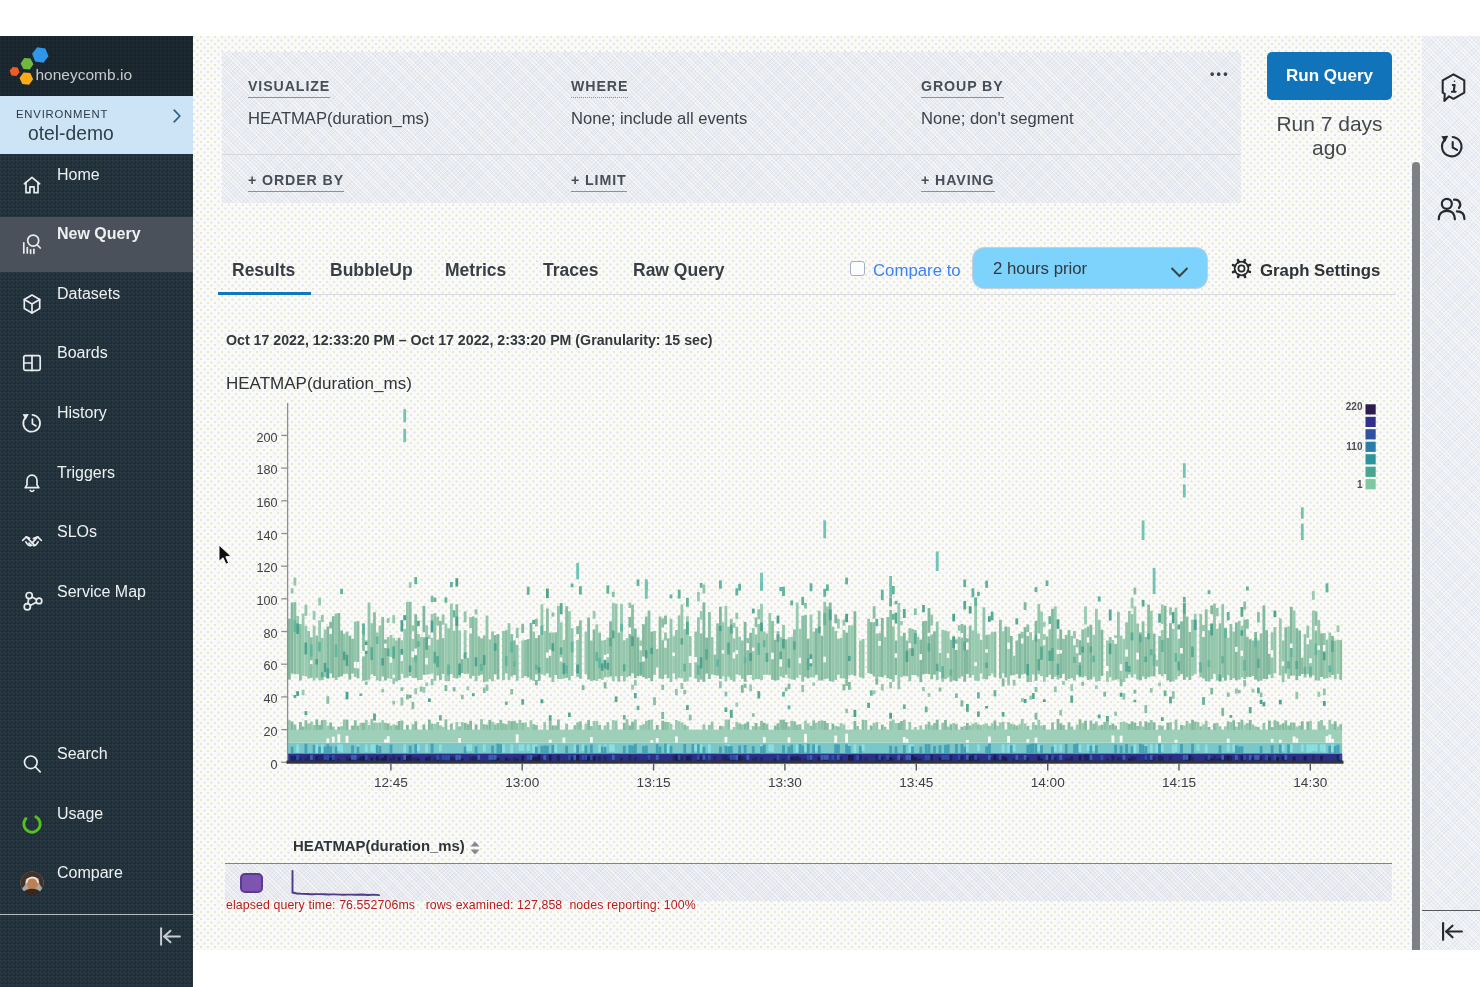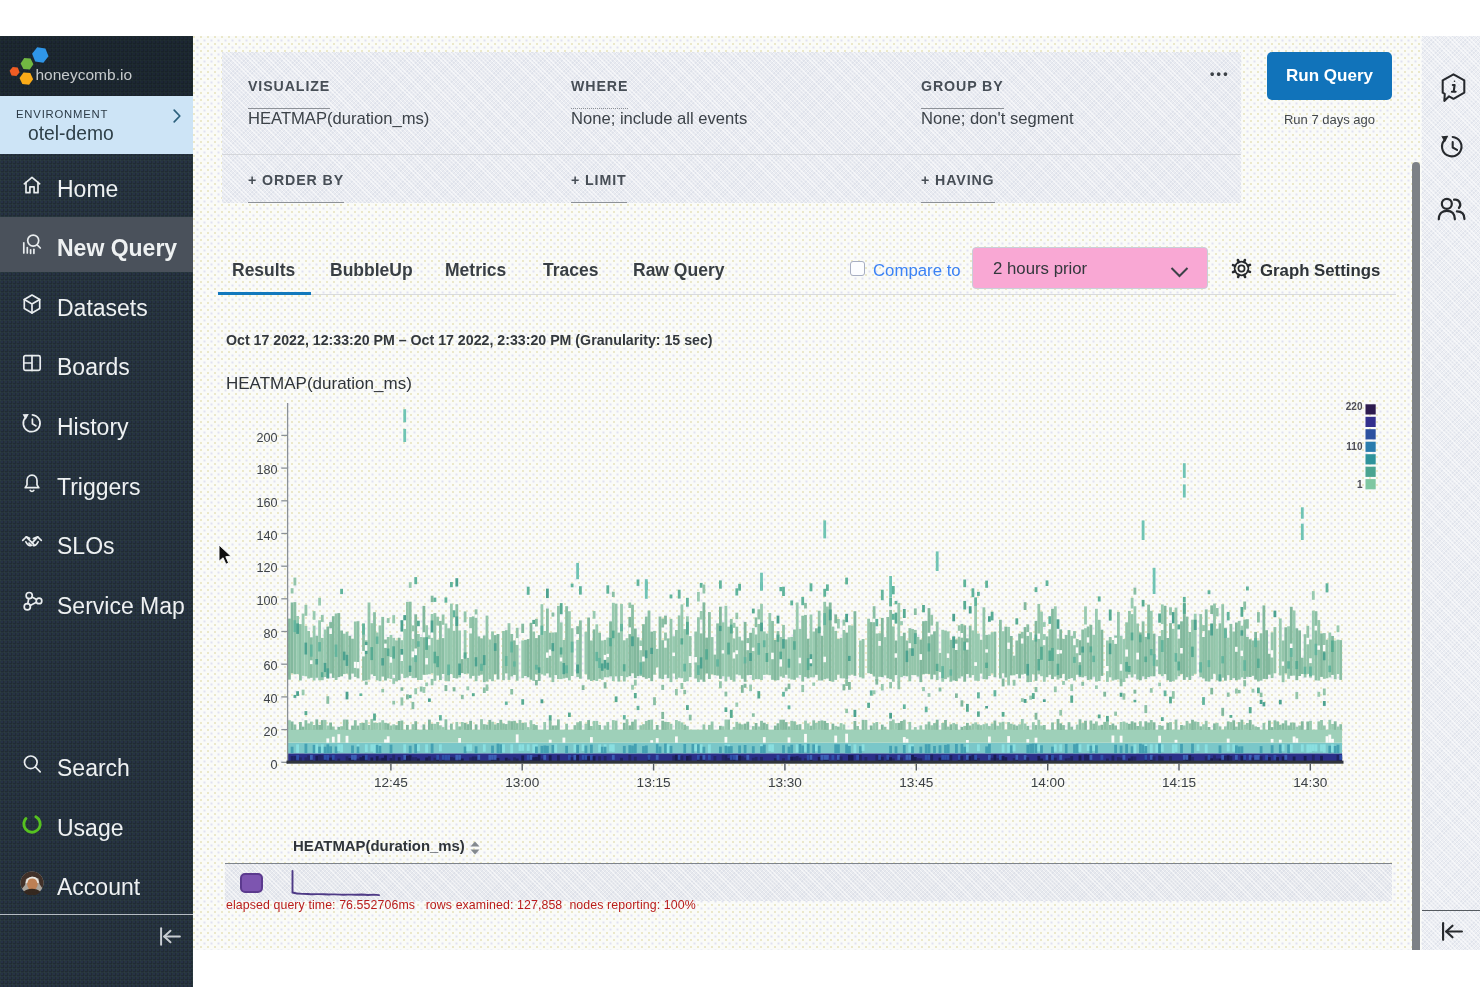--- a/index.html
+++ b/index.html
@@ -22,42 +22,42 @@
   background-size:4px 4px,4px 4px,4px 4px; }
 #logo { position:absolute; left:0; top:0; width:193px; height:60px; background:rgba(8,14,20,.32); }
 #logotext { position:absolute; left:35.5px; top:30px; font-size:15.5px; color:#c6cacc; letter-spacing:0px; }
 #env { position:absolute; left:0; top:60px; width:193px; height:58px; background:#cde4f6; }
 #env .l1 { position:absolute; left:16px; top:12px; font-size:11.3px; letter-spacing:.8px; color:#2b3a46; font-weight:400; }
 #env .l2 { position:absolute; left:16px; top:27px; font-size:19.3px; color:#2f4049;margin-left:12px; }
 #env .ch { position:absolute; right:12px; top:13px; }
 .mrow { position:absolute; left:0; width:193px; height:55px; }
 .mrow.sel { background:#4a515b; }
 .mico { position:absolute; left:20px; top:15px; width:24px; height:24px; }
-.mlab { position:absolute; left:57px; top:18px; font-size:23px; color:#eef1f2; }
+.mlab { position:absolute; left:57px; top:8px; font-size:16px; color:#eef1f2; }
 #sidesep { position:absolute; left:0; top:878px; width:193px; height:1px; background:rgba(230,235,240,.75); }
 #sidecollapse { position:absolute; left:159px; top:891px; }
 #panel { position:absolute; left:222px; top:16px; width:1019px; height:151px;
   background-color:#e9ebf1;
   background-image:repeating-linear-gradient(45deg, rgba(255,255,255,.55) 0 1px, transparent 1px 3px),
                    repeating-linear-gradient(135deg, rgba(198,205,220,.3) 0 1px, transparent 1px 3px); }
 #paneldiv { position:absolute; left:222px; top:117.5px; width:1019px; height:1px; background:#d4d6da; }
 .plab { position:absolute; font-size:14.2px; font-weight:700; color:#474e56; letter-spacing:.9px; }
-.plab span { border-bottom:1px solid #8d9197; padding-bottom:14px; }
+.plab span { border-bottom:1px solid #8d9197; padding-bottom:3px; }
 .plab span.dot { border-bottom:1px dotted #8d9197; }
 .pval { position:absolute; font-size:16.6px; color:#3c4248; }
 #dots { position:absolute; left:1210px; top:31px; font-size:12.5px; color:#3d4248; letter-spacing:2.2px; font-weight:700; }
 #runbtn { position:absolute; left:1267px; top:16px; width:125px; height:48px; background:#1173ba; border-radius:5px;
   color:#fff; font-size:17px; font-weight:700; text-align:center; line-height:48px; }
-#runago { position:absolute; left:1262px; top:76px; width:135px; text-align:center; font-size:13px; color:#43484d; }
+#runago { position:absolute; left:1262px; top:76px; width:135px; text-align:center; font-size:21px; color:#43484d; }
 .tab { position:absolute; top:224px; font-size:17.5px; font-weight:700; color:#383e44; }
 #tabline { position:absolute; left:218px; top:257.5px; width:1178px; height:1px; background:#d8dadd; }
 #tabsel { position:absolute; left:218px; top:255.5px; width:93px; height:3.5px; background:#1178bd; }
 #cbx { position:absolute; left:850px; top:225px; width:14.5px; height:14.5px; border:1.6px solid #a7aec2; border-radius:3px; background:#fcfdff; }
 #cmplab { position:absolute; left:873px; top:225px; font-size:16.8px; color:#3b82f6; }
-#ddown { position:absolute; left:972px; top:211px; width:236px; height:42px; background:#f9a8d4; border:1px solid #c9ced8; border-radius:4px; }
+#ddown { position:absolute; left:972px; top:211px; width:236px; height:42px; background:#7dd3fc; border:1px solid #c9ced8; border-radius:12px; }
 #ddown .t { position:absolute; left:20px; top:10.5px; font-size:16.8px; color:#33383d; }
 #ddown .c { position:absolute; right:18px; top:16px; }
 #gear { position:absolute; left:1231px; top:222px; }
 #gslab { position:absolute; left:1260px; top:225px; font-size:16.8px; font-weight:700; color:#2e3338; }
 #tstamp { position:absolute; left:226px; top:295.5px; font-size:14.2px; font-weight:700; color:#33383d; }
 #ctitle { position:absolute; left:226px; top:337.5px; font-size:17px; color:#2f3439; font-weight:500; }
 #chart { position:absolute; }
 svg text { font-family:"Liberation Sans",sans-serif; }
 #cursor { position:absolute; left:218px; top:509px; }
 #sumtitle { position:absolute; left:293px; top:801.5px; font-size:14.9px; font-weight:700; color:#2f3439; }
@@ -198,21 +198,21 @@
         <div class="mlab">Usage</div>
       </div>
 <div class="mrow" style="top:820px">
         <div class="mico"><svg width="24" height="24" viewBox="0 0 24 24" fill="none" stroke="#e9edef" stroke-width="1.7" stroke-linecap="round" stroke-linejoin="round">
             <circle cx="12" cy="12" r="11.5" fill="#a9a49c" stroke="none"></circle>
             <path d="M12 .5 C18 .5 23.5 5 23.5 12 L22.5 17.5 L19.5 13 L18.5 7.5 L12 5.5 L6 8 L5 14 L2.2 17.5 C.8 15.5 .5 14 .5 12 C.5 5 6 .5 12 .5 Z" fill="#413129" stroke="none"></path>
             <ellipse cx="12.4" cy="12.6" rx="5.4" ry="6.4" fill="#bd8054" stroke="none"></ellipse>
             <path d="M6.6 11.4 A5.8 5.8 0 0 1 18 11.2" fill="none" stroke="#e9e5df" stroke-width="1.8"></path>
             <path d="M3.5 20.8 C5.5 18.8 8.5 17.8 12 17.8 C15.5 17.8 18.5 18.8 20.5 20.8 A11.5 11.5 0 0 1 3.5 20.8 Z" fill="#35281f" stroke="none"></path>
           </svg></div>
-        <div class="mlab">Account</div>
+        <div class="mlab">Compare</div>
       </div>
     <div id="sidesep"></div>
     <div id="sidecollapse"><svg width="23" height="19" viewBox="0 0 22 18" fill="none" stroke="#c9ced3" stroke-width="1.9" stroke-linecap="round" stroke-linejoin="round">
           <path d="M2 1 V17"></path>
           <path d="M20 9 H5"></path>
           <path d="M11 3.5 L5 9 L11 14.5"></path>
         </svg></div>
   </div>
   <div id="panel"></div>
   <div id="paneldiv"></div>

